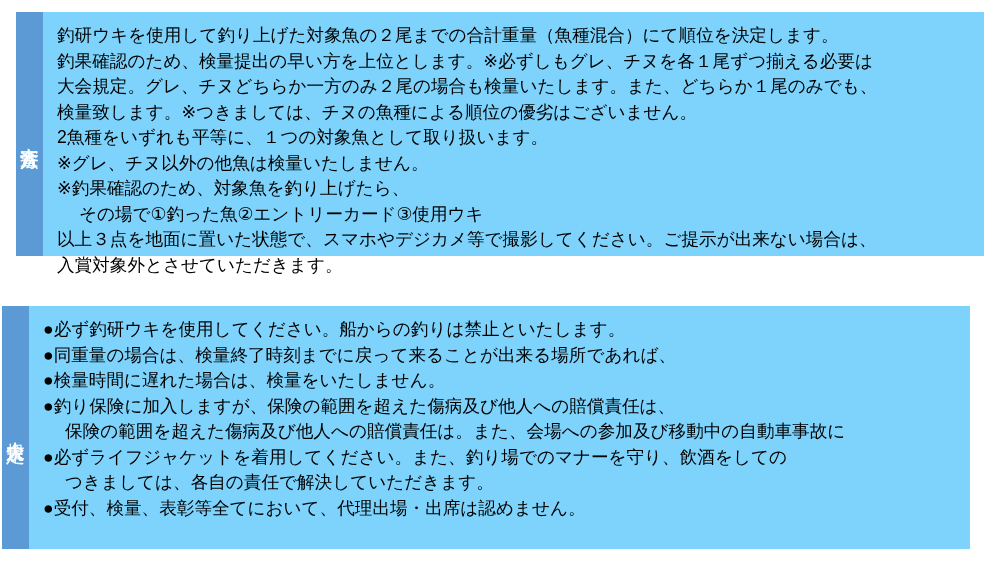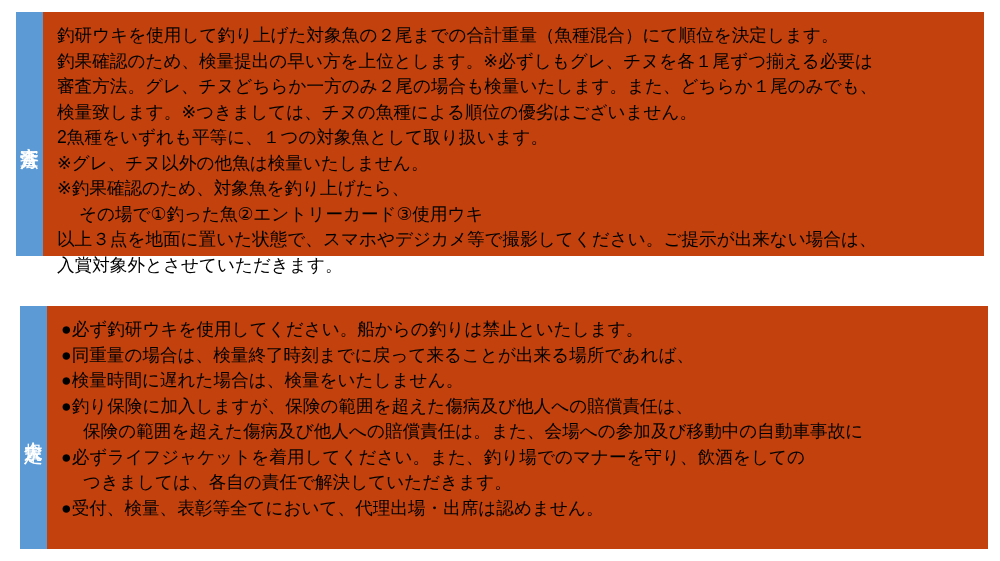--- a/index.html
+++ b/index.html
@@ -37,21 +37,21 @@
     font-size: 19px;
     line-height: 1.12;
     letter-spacing: 1px;
     writing-mode: vertical-rl;
     text-orientation: upright;
     font-weight: normal;
     white-space: nowrap;
   }
   .body-box {
     flex: 1 1 auto;
-    background: #c2410c;
+    background: #7dd3fc;
     padding: 11px 10px 9px 14px;
     box-sizing: border-box;
   }
   .line {
     font-size: 17.6px;
     line-height: 25.5px;
     color: #000000;
     white-space: pre;
     letter-spacing: 0px;
   }
@@ -59,39 +59,39 @@
     padding-left: 22px;
   }
   
   #section-judging {
     left: 16px;
     top: 12px;
     width: 968px;
     height: 244px;
   }
   #section-rules {
-    left: 20px;
+    left: 2px;
     top: 306px;
     width: 968px;
     height: 243px;
   }
 </style>
 </head>
 <body>
 
 <div class="page">
 
   <div class="section" id="section-judging">
     <div class="label-bar">
       <span class="label-text">審査方法</span>
     </div>
     <div class="body-box">
       <div class="line">釣研ウキを使用して釣り上げた対象魚の２尾までの合計重量（魚種混合）にて順位を決定します。</div>
       <div class="line">釣果確認のため、検量提出の早い方を上位とします。※必ずしもグレ、チヌを各１尾ずつ揃える必要は</div>
-      <div class="line">審査方法。グレ、チヌどちらか一方のみ２尾の場合も検量いたします。また、どちらか１尾のみでも、</div>
+      <div class="line">大会規定。グレ、チヌどちらか一方のみ２尾の場合も検量いたします。また、どちらか１尾のみでも、</div>
       <div class="line">検量致します。※つきましては、チヌの魚種による順位の優劣はございません。</div>
       <div class="line">2魚種をいずれも平等に、１つの対象魚として取り扱います。</div>
       <div class="line">※グレ、チヌ以外の他魚は検量いたしません。</div>
       <div class="line">※釣果確認のため、対象魚を釣り上げたら、</div>
       <div class="line indent-1">その場で①釣った魚②エントリーカード③使用ウキ</div>
       <div class="line">以上３点を地面に置いた状態で、スマホやデジカメ等で撮影してください。ご提示が出来ない場合は、</div>
       <div class="line">入賞対象外とさせていただきます。</div>
     </div>
   </div>
 

